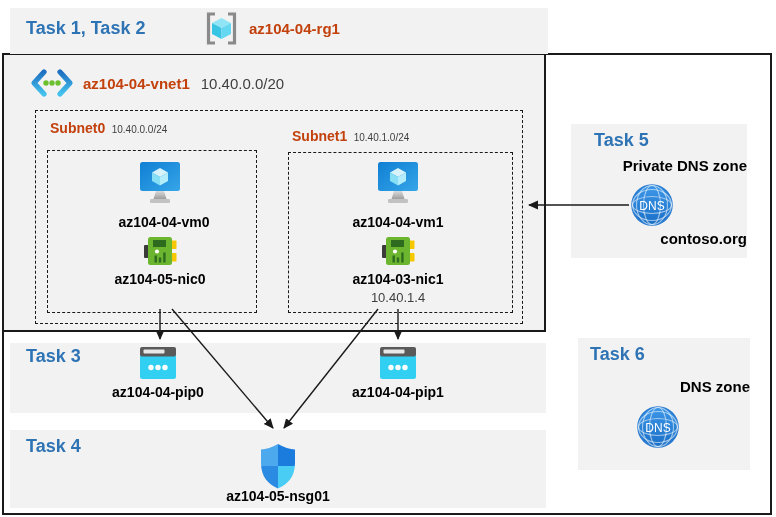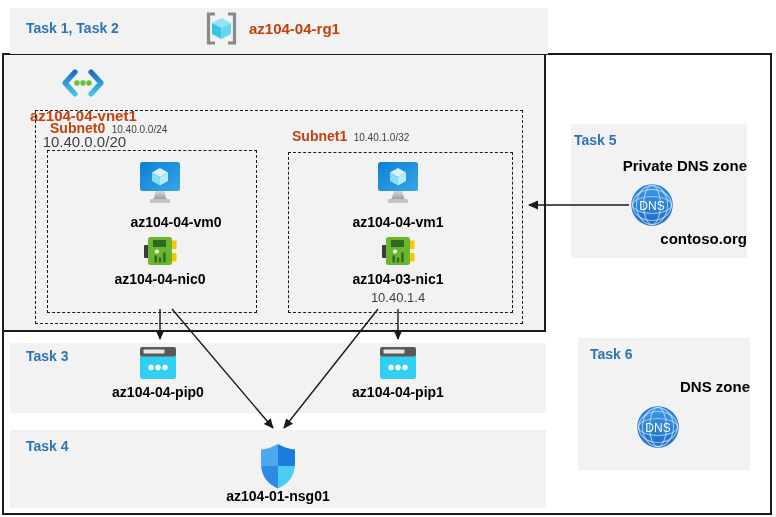--- a/index.html
+++ b/index.html
@@ -18,21 +18,21 @@
     position:absolute;left:2px;top:53px;width:770px;height:462px;
     border:2px solid var(--ink);box-sizing:border-box;background:#fff;
   }
   .vnet-box{
     position:absolute;left:2px;top:53px;width:544px;height:279px;
     border:2px solid var(--ink);box-sizing:border-box;background:var(--graybox);
   }
   .graybox{position:absolute;background:var(--graybox);}
   .dashed{position:absolute;border:1.5px dashed var(--ink);box-sizing:border-box;}
   .tlabel{
-    position:absolute;font-size:14px;font-weight:bold;color:var(--accent);
+    position:absolute;font-size:18px;font-weight:bold;color:var(--accent);
     white-space:nowrap;line-height:16px;
   }
   .rlabel{ 
     position:absolute;font-size:14px;font-weight:bold;color:#000;
     text-align:center;white-space:nowrap;line-height:16px;
   }
   .biglabel{
     position:absolute;font-size:15px;font-weight:bold;color:#000;
     text-align:right;white-space:nowrap;line-height:17px;
   }
@@ -65,21 +65,21 @@
     <svg width="37" height="37" viewBox="0 0 37 37">
       <path d="M12,4 H5.5 V33 H12" fill="none" stroke="#8a8a8a" stroke-width="3.2"></path>
       <path d="M25,4 H31.5 V33 H25" fill="none" stroke="#8a8a8a" stroke-width="3.2"></path>
       <polygon points="18.5,8 28,13 18.5,18 9,13" fill="#8FE5F6"></polygon>
       <polygon points="9,13 18.5,18 18.5,29 9,24" fill="#38C4E3"></polygon>
       <polygon points="28,13 18.5,18 18.5,29 28,24" fill="#64D8F0"></polygon>
     </svg>
   </div>
   <div class="hname abs" style="left:249px;top:20px;">az104-04-rg1</div>
 
-  <div class="abs inlinehdr" style="left:30px;top:68px;height:30px;flex-direction:column;">
+  <div class="abs inlinehdr" style="left:30px;top:68px;height:30px;">
     <span>
       <svg width="44" height="30" viewBox="0 0 44 30">
         <defs>
           <linearGradient id="vg" x1="0" y1="0" x2="0" y2="1">
             <stop offset="0" stop-color="#1E6FC0"></stop>
               <stop offset="1" stop-color="#45C3EE"></stop>
           </linearGradient>
         </defs>
         <polyline points="14,4 4,15 14,26" fill="none" stroke="url(#vg)" stroke-width="5.2" stroke-linecap="round" stroke-linejoin="round"></polyline>
         <polyline points="30,4 40,15 30,26" fill="none" stroke="url(#vg)" stroke-width="5.2" stroke-linecap="round" stroke-linejoin="round"></polyline>
@@ -95,21 +95,21 @@
   <div class="dashed" style="left:35px;top:110px;width:488px;height:214px;"></div>
 
   <div class="subhdr" style="left:50px;top:119px;">
     <span class="hname">Subnet0</span>
     <span class="hcidr">10.40.0.0/24</span>
   </div>
   <div class="dashed" style="left:47px;top:150px;width:210px;height:163px;"></div>
 
   <div class="subhdr" style="left:292px;top:127px;">
     <span class="hname">Subnet1</span>
-    <span class="hcidr">10.40.1.0/32</span>
+    <span class="hcidr">10.40.1.0/24</span>
   </div>
   <div class="dashed" style="left:288px;top:152px;width:225px;height:161px;"></div>
 
   <svg width="0" height="0" style="position:absolute">
     <defs>
       <linearGradient id="vmg" x1="0" y1="0" x2="1" y2="1">
         <stop offset="0" stop-color="#0F7FD4"></stop>
           <stop offset="1" stop-color="#36A5E8"></stop>
       </linearGradient>
       <linearGradient id="stg" x1="0" y1="0" x2="0" y2="1">
@@ -126,35 +126,35 @@
   <div class="abs" style="left:140px;top:162px;">
     <svg width="40" height="45" viewBox="0 0 40 45">
       <rect x="0" y="0" width="40" height="29" rx="2.5" fill="url(#vmg)"></rect>
       <polygon points="20,6 28,10.5 20,15 12,10.5" fill="#D6F3FB"></polygon>
       <polygon points="12,10.5 20,15 20,23.5 12,19" fill="#86DFF5"></polygon>
       <polygon points="28,10.5 20,15 20,23.5 28,19" fill="#B3ECFA"></polygon>
       <path d="M16,29 L24,29 L26.5,37 L13.5,37 Z" fill="url(#stg)"></path>
       <rect x="10" y="37" width="20" height="4" rx="1.2" fill="#C2C2C2"></rect>
     </svg>
   </div>
-  <div class="rlabel" style="left:96px;top:214px;width:160px;text-align:center;">az104-04-vm0</div>
+  <div class="rlabel" style="left:84px;top:214px;width:160px;text-align:center;">az104-04-vm0</div>
   <div class="abs" style="left:144px;top:236px;">
     <svg width="34" height="30" viewBox="0 0 34 30">
       <rect x="0" y="9" width="5" height="13" rx="1" fill="#3B3B39"></rect>
       <rect x="27" y="4.5" width="5.5" height="8.5" rx="0.8" fill="#F7C700"></rect>
       <rect x="27" y="17" width="5.5" height="8.5" rx="0.8" fill="#F7C700"></rect>
       <rect x="4" y="1" width="24" height="28" rx="2.5" fill="#6CB52F"></rect>
       <rect x="9" y="4" width="13" height="7" fill="#2E6B1F"></rect>
       <circle cx="13" cy="15.5" r="2.1" fill="#fff"></circle>
       <rect x="10.5" y="19.5" width="2.4" height="7" fill="#2E6B1F"></rect>
       <rect x="14.8" y="21.5" width="2.4" height="5" fill="#2E6B1F"></rect>
       <rect x="19.2" y="16.5" width="2.4" height="10" fill="#2E6B1F"></rect>
     </svg>
   </div>
-  <div class="rlabel" style="left:80px;top:271px;width:160px;">az104-04-nic0</div>
+  <div class="rlabel" style="left:80px;top:271px;width:160px;">az104-05-nic0</div>
 
   <div class="abs" style="left:378px;top:162px;">
     <svg width="40" height="45" viewBox="0 0 40 45">
       <rect x="0" y="0" width="40" height="29" rx="2.5" fill="url(#vmg)"></rect>
       <polygon points="20,6 28,10.5 20,15 12,10.5" fill="#D6F3FB"></polygon>
       <polygon points="12,10.5 20,15 20,23.5 12,19" fill="#86DFF5"></polygon>
       <polygon points="28,10.5 20,15 20,23.5 28,19" fill="#B3ECFA"></polygon>
       <path d="M16,29 L24,29 L26.5,37 L13.5,37 Z" fill="url(#stg)"></path>
       <rect x="10" y="37" width="20" height="4" rx="1.2" fill="#C2C2C2"></rect>
     </svg>
@@ -211,24 +211,24 @@
         </clipPath>
       </defs>
       <g clip-path="url(#shieldclip)">
         <rect x="0" y="0" width="18" height="23" fill="#4DA9EE"></rect>
         <rect x="18" y="0" width="18" height="23" fill="#1C7CDE"></rect>
         <rect x="0" y="23" width="18" height="23" fill="#2B8BE2"></rect>
         <rect x="18" y="23" width="18" height="23" fill="#49CDF4"></rect>
       </g>
     </svg>
   </div>
-  <div class="rlabel" style="left:198px;top:488px;width:160px;">az104-01-nsg01</div>
+  <div class="rlabel" style="left:198px;top:488px;width:160px;">az104-05-nsg01</div>
 
   <div class="graybox" style="left:571px;top:124px;width:176px;height:134px;"></div>
-  <div class="tlabel" style="left:574px;top:132px;">Task 5</div>
+  <div class="tlabel" style="left:594px;top:132px;">Task 5</div>
   <div class="biglabel" style="left:571px;top:157px;width:176px;">Private DNS zone</div>
   <div class="abs" style="left:631px;top:184px;">
     <svg width="42" height="42" viewBox="0 0 42 42">
       <circle cx="21" cy="21" r="20" fill="url(#dnsg)" stroke="#2B7CD0" stroke-width="1.5"></circle>
       <g fill="none" stroke="rgba(255,255,255,0.55)" stroke-width="1.1">
         <ellipse cx="21" cy="21" rx="8.5" ry="19.5"></ellipse>
         <ellipse cx="21" cy="21" rx="15.5" ry="19.5"></ellipse>
         <ellipse cx="21" cy="21" rx="19.5" ry="8.5"></ellipse>
         <ellipse cx="21" cy="21" rx="19.5" ry="15.5"></ellipse>
       </g>

